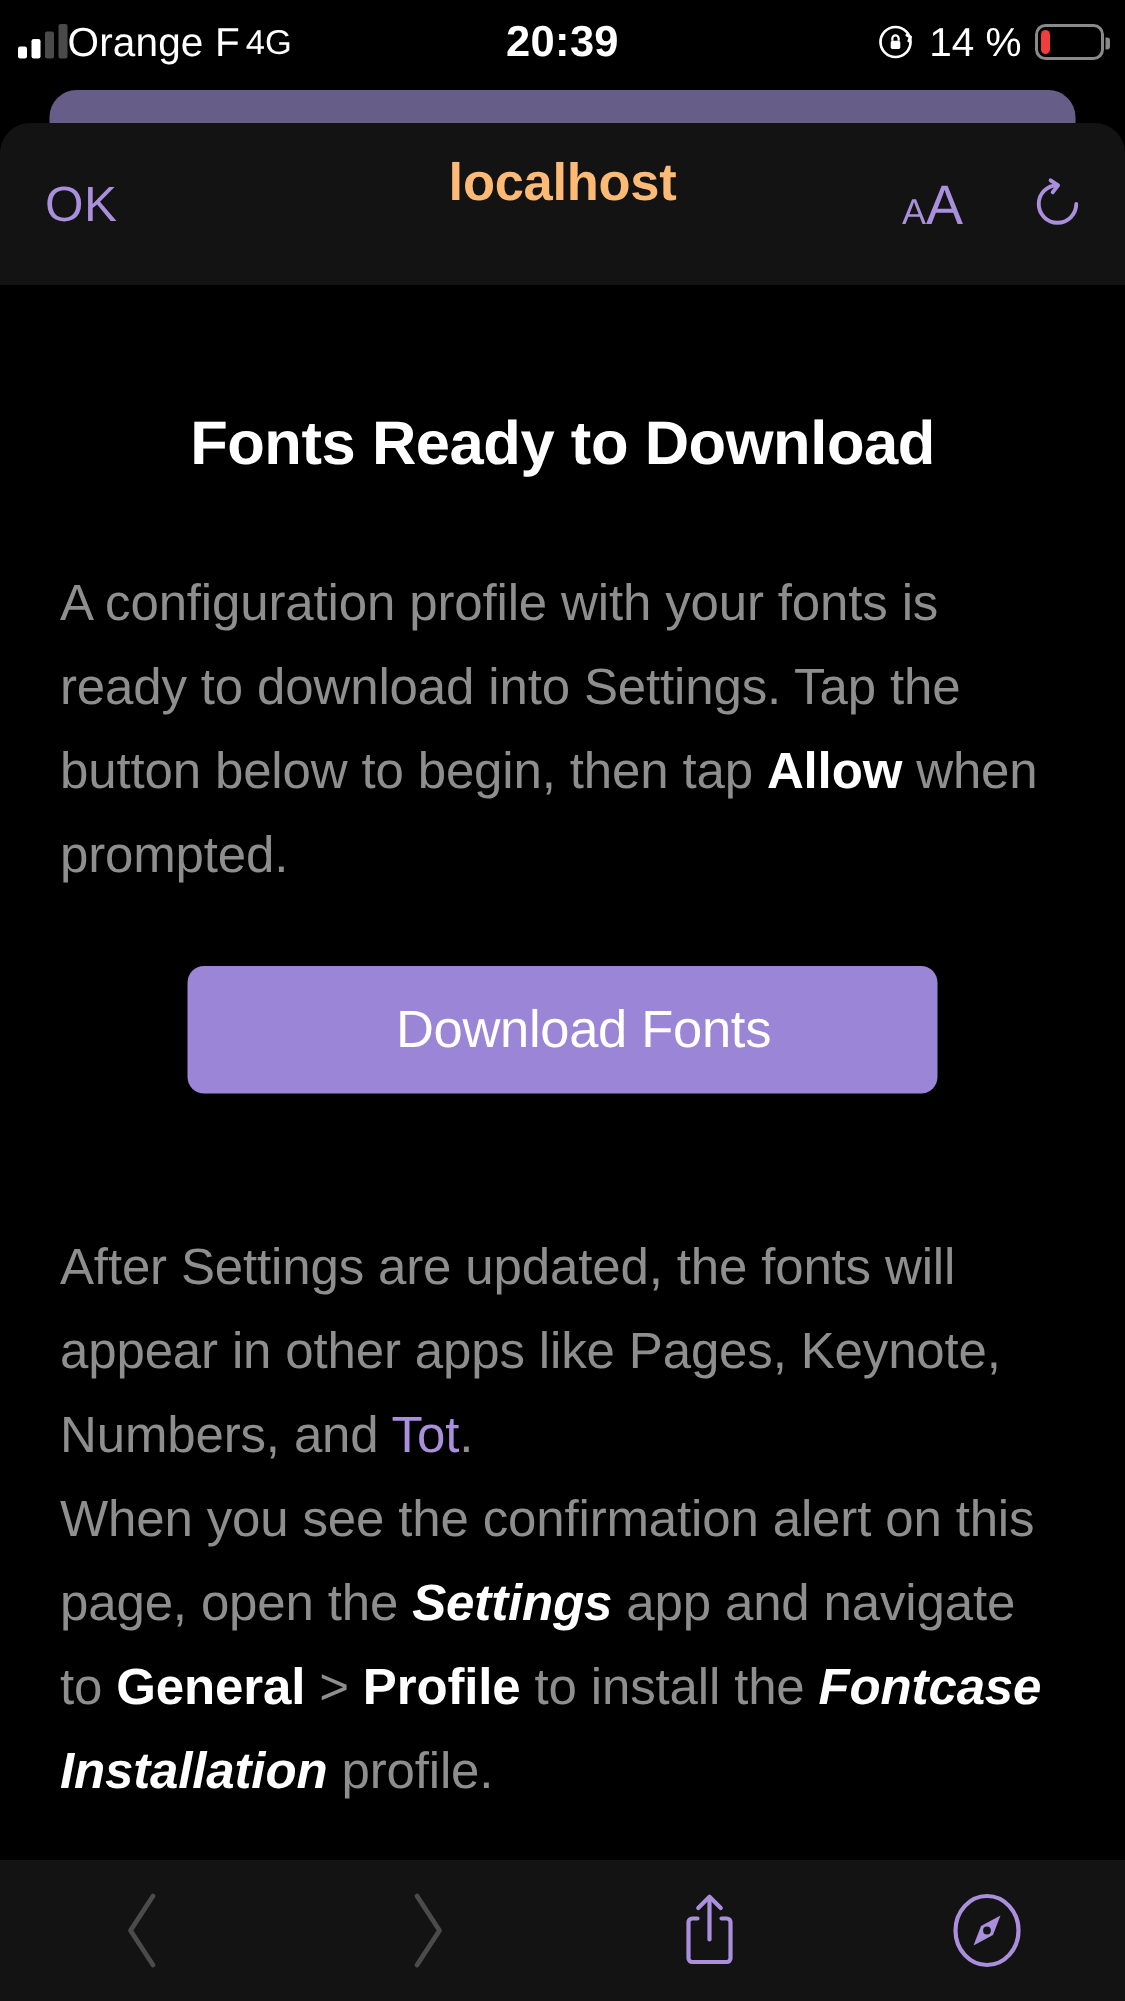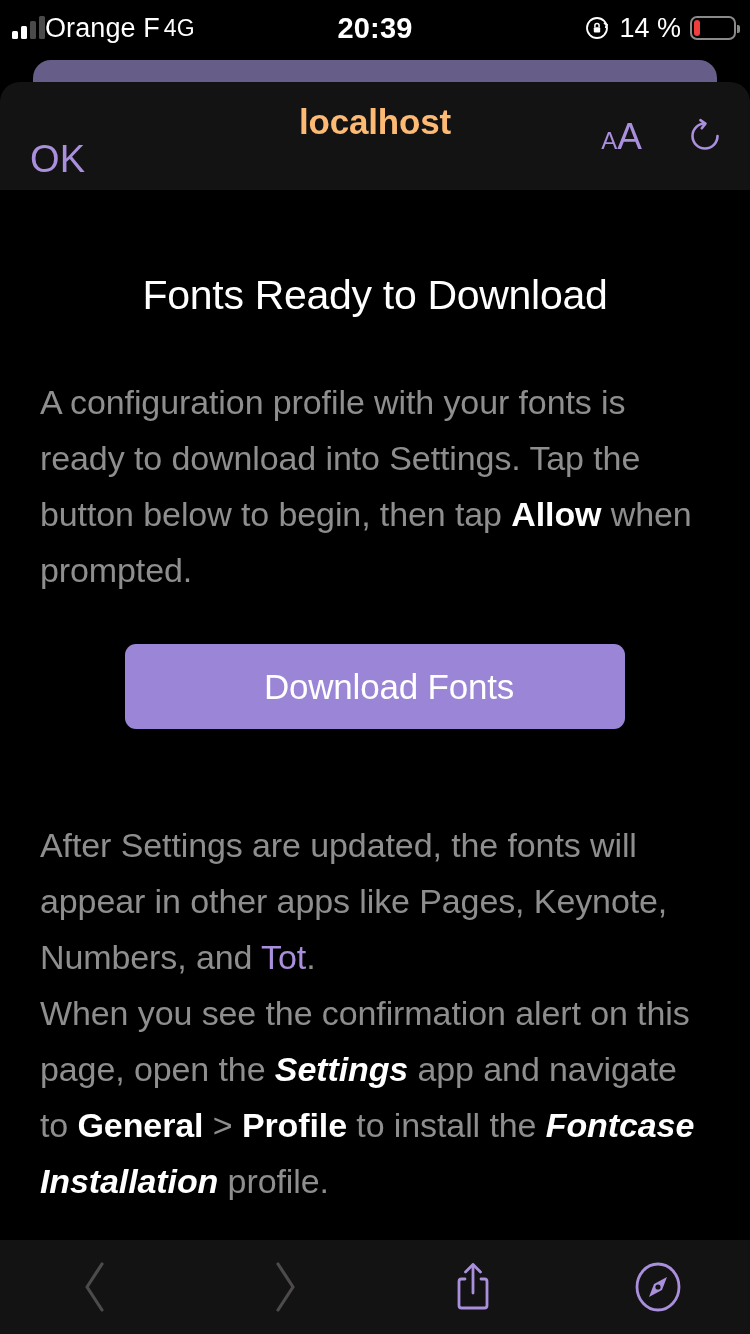--- a/index.html
+++ b/index.html
@@ -143,23 +143,22 @@
     z-index: 10;
   }
   .nav-ok {
     position: absolute;
     left: 30px;
     top: 0;
     height: 108px;
     display: flex;
     align-items: center;
     color: #a98fdc;
-    font-size: 38px;
+    font-size: 33px;
     letter-spacing: 0.3px;
-    margin-top: 23px;
   }
   .nav-title {
     position: absolute;
     left: 0; top: 0;
     width: 750px;
     height: 80px;
     display: flex;
     align-items: center;
     justify-content: center;
     color: #fdba74;
@@ -196,21 +195,21 @@
     background: #000000;
     z-index: 8;
     overflow: hidden;
   }
   .page-title {
     margin: 0;
     padding: 82px 40px 0 40px;
     text-align: center;
     color: #ffffff;
     font-size: 41px;
-    font-weight: 400;
+    font-weight: 700;
     letter-spacing: -0.3px;
   }
   .para {
     margin: 0;
     padding: 0 40px;
     color: #8e8e8e;
     font-size: 34px;
     line-height: 56px;
     letter-spacing: -0.1px;
   }

